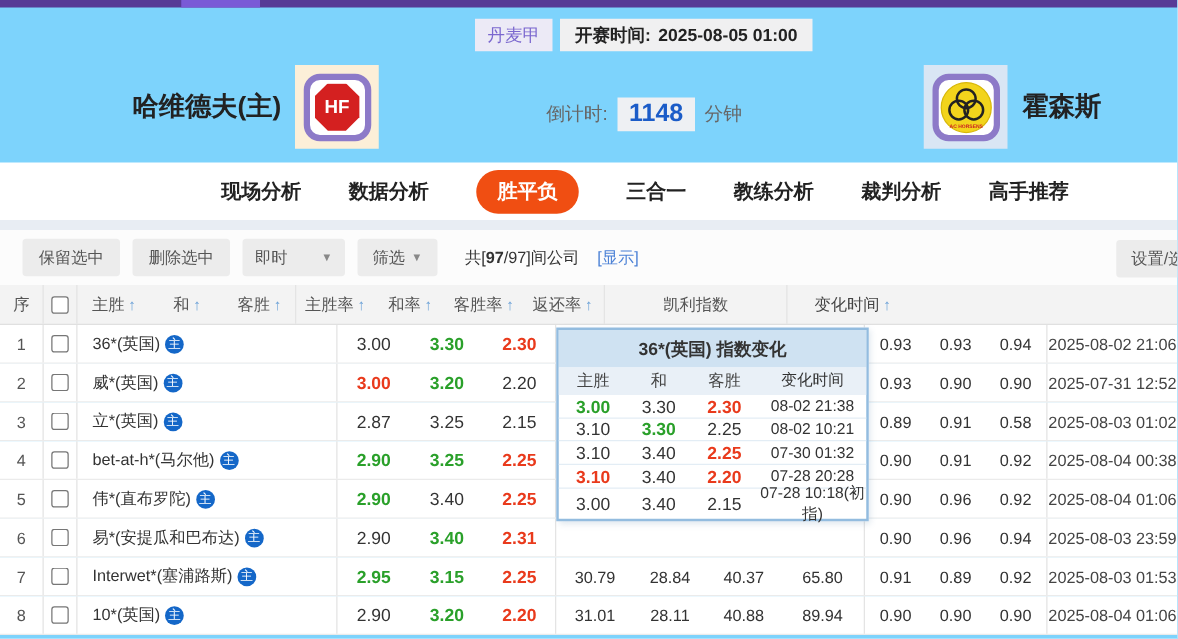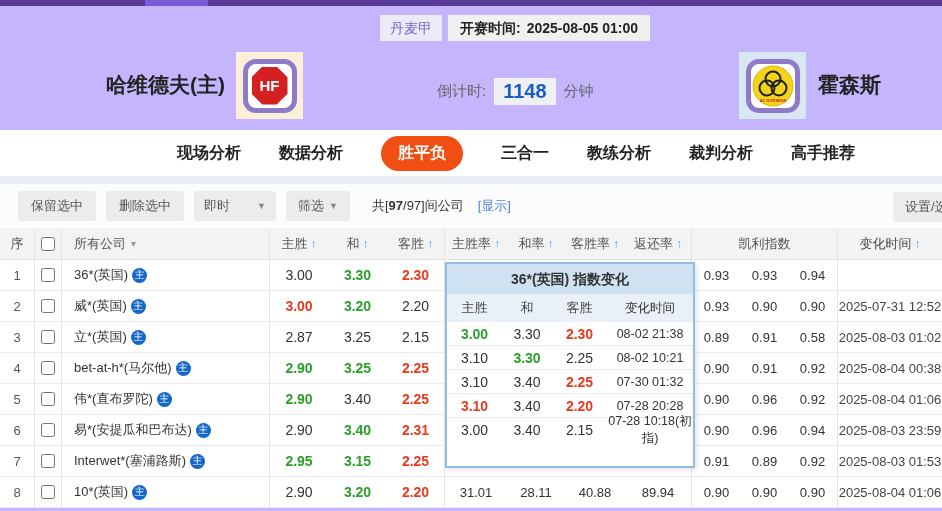--- a/index.html
+++ b/index.html
@@ -1,17 +1,17 @@
 <!DOCTYPE html>
 <html><head>
 <meta charset="utf-8">
 <style>
   * { margin:0; padding:0; box-sizing:border-box; }
   body { font-family:"Liberation Sans","DejaVu Sans",sans-serif; background:#fff; }
-  #app { position:relative; width:942px; height:511px; background:#c4b5fd; overflow:hidden; }
+  #app { position:relative; width:942px; height:511px; background:#7dd3fc; overflow:hidden; }
 
   
   .topbar { position:absolute; left:0; top:0; width:942px; height:6px; background:#573a96; }
   .topbar-seg { position:absolute; left:145px; top:0; width:63px; height:6px; background:#7a5ad6; }
 
   
   .league-badge { position:absolute; left:380px; top:15px; height:26px; line-height:26px; padding:0 10px; background:#eceaf6; color:#7b68cf; font-size:14px; }
   .kickoff { position:absolute; left:448px; top:15px; height:26px; line-height:26px; padding:0 12px; background:#f0f0f1; color:#222; font-size:14px; font-weight:bold; }
   .kickoff .time { margin-left:6px; }
   .team-name { position:absolute; top:71px; font-size:21px; font-weight:bold; color:#222; }
@@ -57,21 +57,21 @@
   .arrow { color:#6ea3d8; margin-left:3px; font-size:12px; }
   .ddown { color:#999; margin-left:5px; font-size:10px; }
   .cbx { width:14px; height:14px; cursor:pointer; }
   .badge { display:inline-flex; align-items:center; justify-content:center; width:15px; height:15px; border-radius:50%; background:#1467c8; color:#fff; font-size:10px; margin-left:4px; flex:none; }
   .odds { font-size:14px; }
   .g { color:#2aa02a; font-weight:bold; }
   .r { color:#e93a1c; font-weight:bold; }
   .k { color:#333; font-weight:normal; }
 
   
-  .popup { position:absolute; left:445px; top:262px; width:250px; height:206px; background:#fff; border:2px solid #93bcdf; box-shadow:2px 2px 5px rgba(80,120,160,0.18); z-index:10; display:flex; flex-direction:column; }
+  .popup { position:absolute; left:445px; top:262px; width:250px; height:155px; background:#fff; border:2px solid #93bcdf; box-shadow:2px 2px 5px rgba(80,120,160,0.18); z-index:10; display:flex; flex-direction:column; }
   .popup-title { height:30px; line-height:30px; background:#cfe2f2; text-align:center; font-size:14px; font-weight:bold; color:#333; }
   .popup-head { height:28px; background:#e9f0f7; display:flex; align-items:center; font-size:13px; color:#444; }
   .popup-row { height:24px; display:flex; align-items:center; font-size:13px; border-bottom:1px solid #e3edf5; }
   .popup-row:last-child { border-bottom:none; }
   .pc { text-align:center; }
   .pc1 { width:55px; } .pc2 { width:50px; } .pc3 { width:55px; } .pc4 { width:86px; font-size:12.5px; color:#333; }
 </style>
 </head>
 <body>
 
@@ -137,24 +137,20 @@
     </span>
     <span class="show-link">[显示]</span>
     <button class="settings-btn">设置/选择</button>
   </div>
 
   <div class="thead">
     <div class="c col-no">序</div>
     <div class="c col-cb">
         <input type="checkbox" class="cbx" style="">
       </div>
-    <div class="c col-company">
-        <span>所有公司</span>
-        <span class="ddown">▾</span>
-      </div>
     <div class="c col-o1">
         <span>主胜</span>
         <span class="arrow">↑</span>
       </div>
     <div class="c col-o2">
         <span>和</span>
         <span class="arrow">↑</span>
       </div>
     <div class="c col-o3">
         <span>客胜</span>
@@ -213,20 +209,21 @@
         <span></span>
       </div>
     <div class="c col-r4">
         <span></span>
       </div>
     <div class="c col-kelly">
         <span>0.93</span>
         <span>0.93</span>
         <span>0.94</span>
       </div>
+    <div class="c col-time">2025-08-02 21:06</div>
   </div>
 
   <div class="trow" style="top:291px">
     <div class="c col-no">2</div>
     <div class="c col-cb">
         <input type="checkbox" class="cbx" style="">
       </div>
     <div class="c col-company">
         <span>威*(英国)</span>
         <span class="badge">主</span>

